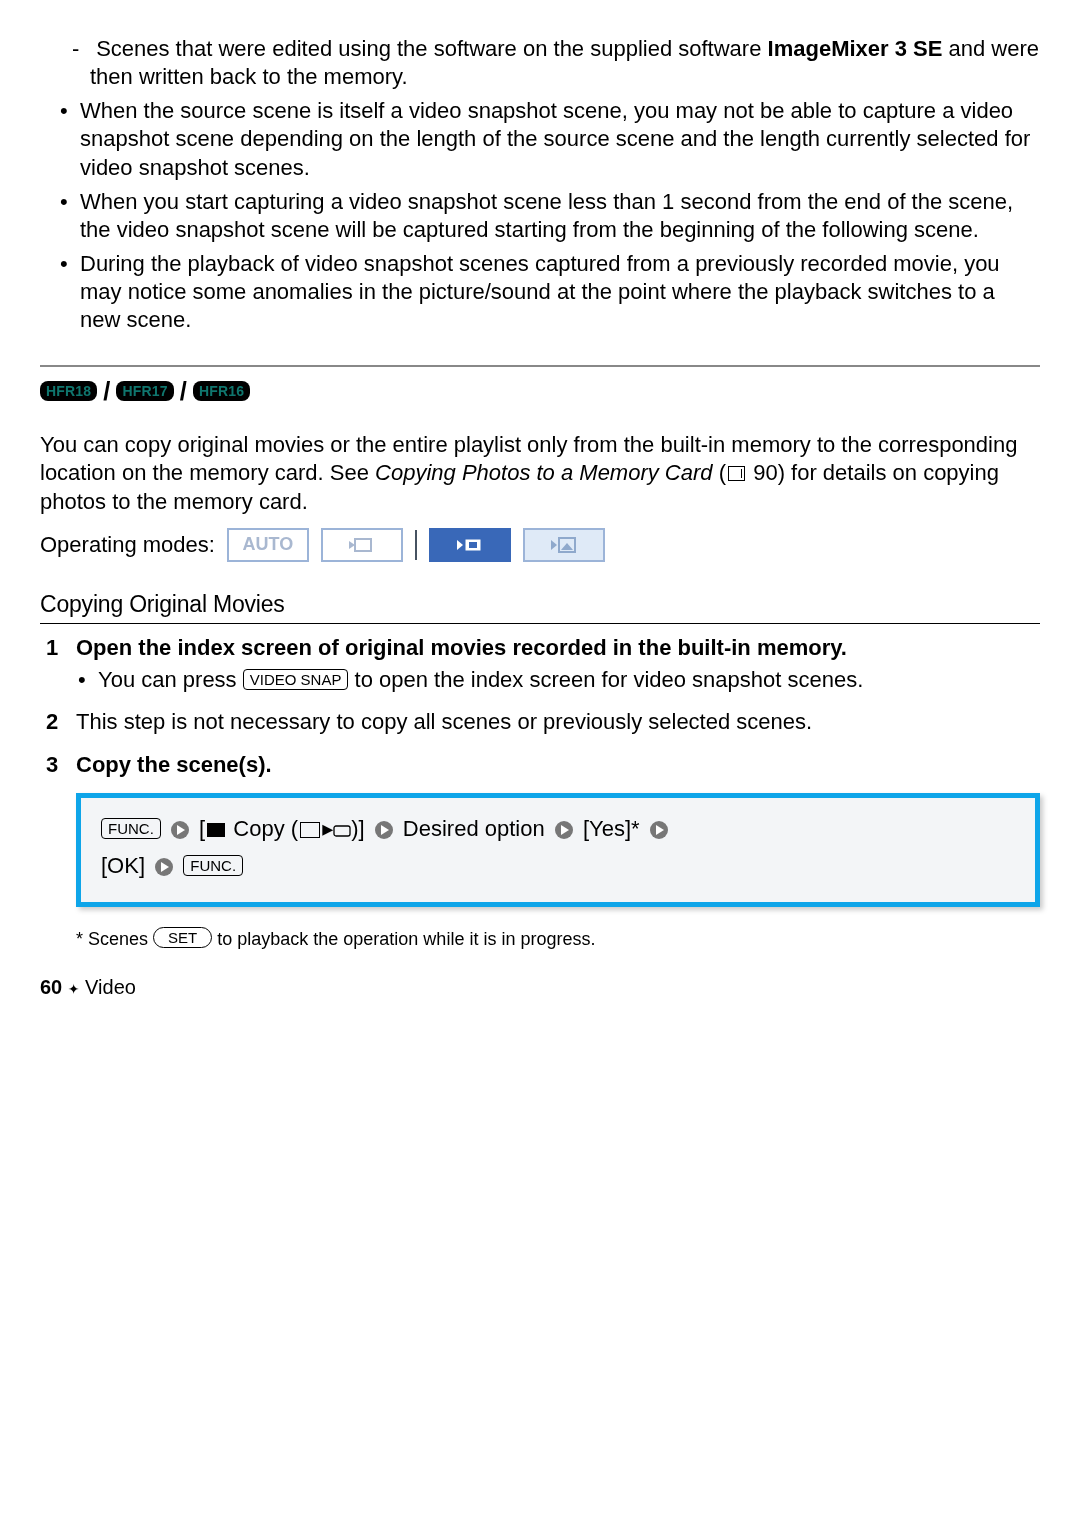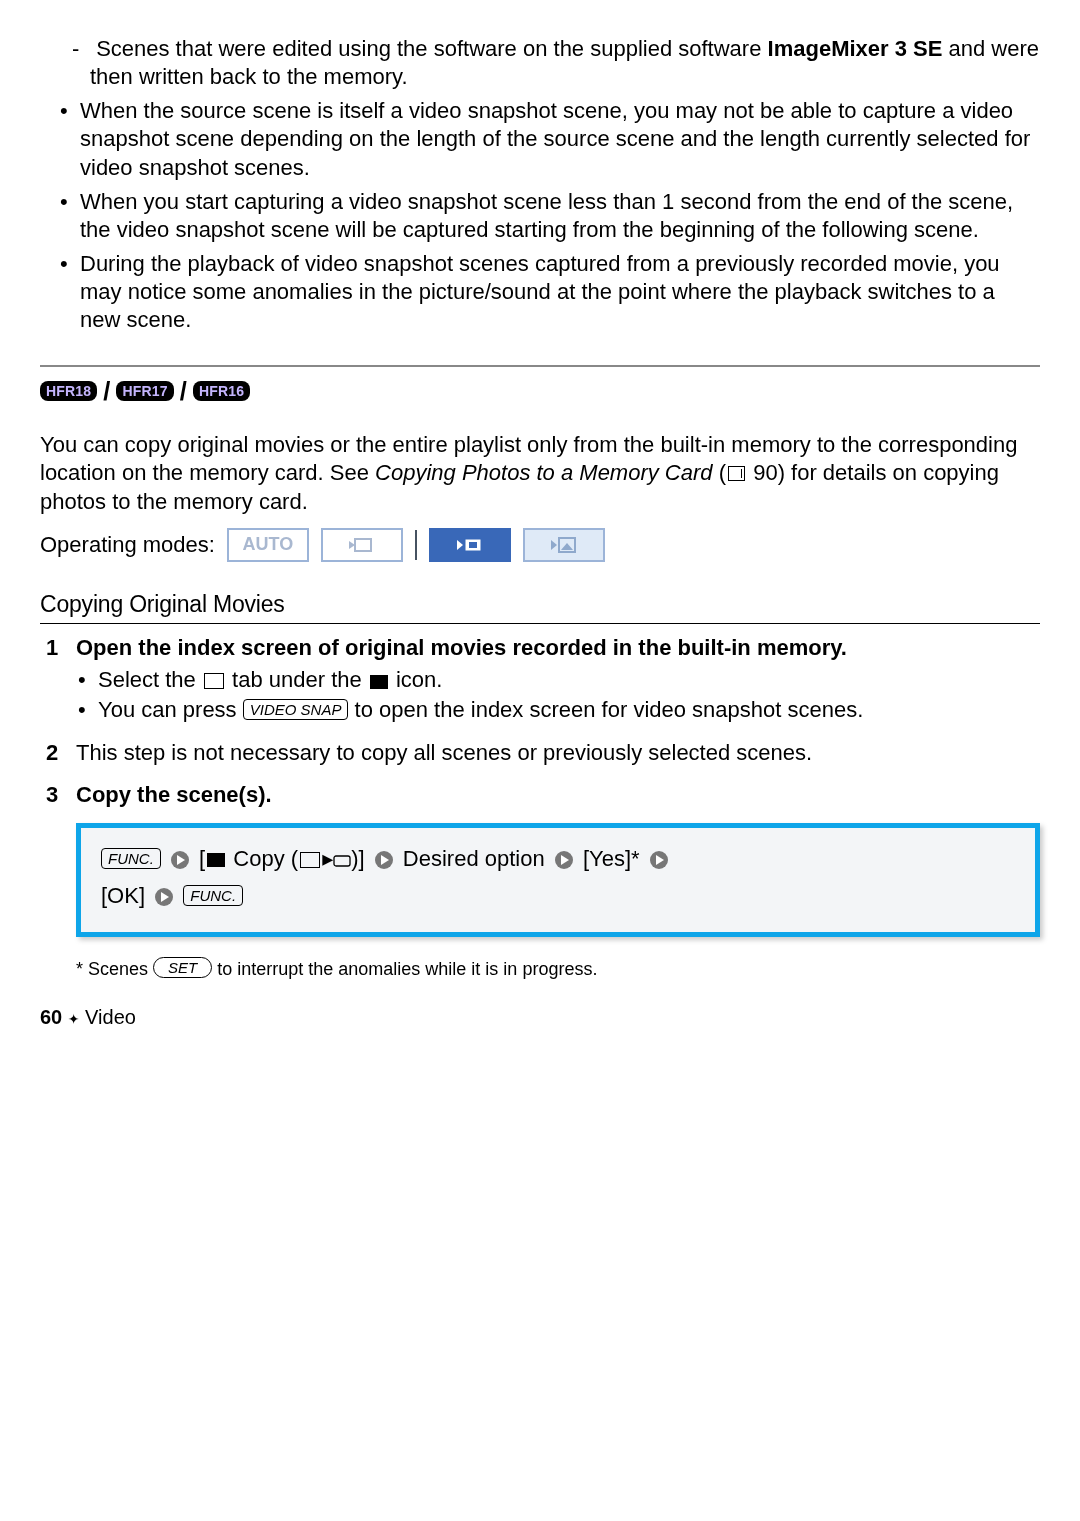--- a/index.html
+++ b/index.html
@@ -13,40 +13,40 @@
     width: 1080px;
     box-sizing: border-box;
   }
   .sub-dash-item { margin: 0 0 6px 50px; }
   .sub-dash-item::before { content: "- "; display: inline-block; margin-left: -18px; width: 18px; }
   .bullet-list { list-style: none; padding-left: 40px; margin: 0 0 30px 0; }
   .bullet-list > li { margin: 0 0 6px 0; position: relative; }
   .bullet-list > li::before { content: "•"; position: absolute; left: -20px; }
   .section-rule { border-top: 2px solid #888; margin-top: 30px; padding-top: 6px;}
   .section-title { font-weight: bold; font-size: 25.5px; margin: 2px 0 24px 0; display: flex; align-items: center; gap: 6px;}
-  .model-badge { display:inline-block; background:#000; color:#c4b5fd; border-radius:8px; padding:0 6px; font-size:14px; font-weight:bold; letter-spacing:0.2px; line-height:20px;}
+  .model-badge { display:inline-block; background:#000; color:#0f766e; border-radius:8px; padding:0 6px; font-size:14px; font-weight:bold; letter-spacing:0.2px; line-height:20px;}
   .body-para { margin: 0 0 10px 0; }
   em.italic-term { font-style: italic; }
   .book-ref { display:inline-block; border:1.5px solid #000; width:15px; height:13px; vertical-align:-1px; margin:0 2px; position:relative;}
   .book-ref::after{content:"";position:absolute;right:2px;top:2px;bottom:2px;width:1.5px;background:#000;}
   .op-modes-row { margin-top: 12px; display:flex; align-items:center; gap:12px; }
   .mode-box { border:2px solid #9cb4d8; width:78px; height:30px; display:inline-flex; align-items:center; justify-content:center; font-weight:bold; color:#a9b8d0; font-size:18px;}
   .mode-box.solid { background:#3968b8; border-color:#3968b8; color:#fff; }
   .mode-box.img { background:#dfeaf7; }
   .divider-bar { width:2px; height:30px; background:#465261;}
   .subheading { font-size: 23px; margin: 28px 0 2px 0; font-weight: normal; letter-spacing: -0.2px;}
   .hr-thin { border:0; border-top:1.5px solid #000; margin:4px 0 10px 0;}
   ol.steps { list-style:none; padding-left:36px; margin:0; counter-reset: step;}
   ol.steps > li { counter-increment: step; margin-bottom: 14px; position:relative;}
   ol.steps > li::before { content: counter(step); position:absolute; left:-30px; font-weight:bold;}
   .step-title { font-weight:bold; }
   ul.inner { list-style:none; padding-left:22px; margin:4px 0 0 0;}
   ul.inner > li { position:relative; margin-bottom:2px;}
   ul.inner > li::before { content:"•"; position:absolute; left:-20px;}
-  .btnlabel { display:inline-block; border:1.3px solid #000; border-radius:4px; padding:0 6px; font-size:15px; vertical-align:2px; line-height:19px;font-style:italic;}
+  .btnlabel { display:inline-block; border:1.3px solid #000; border-radius:4px; padding:0 6px; font-size:15px; vertical-align:2px; line-height:19px;}
   .btnlabel.round { border-radius:50px; padding:0 14px;}
   .arrows {font-family: "DejaVu Sans", Arial;}
   .instruction-box { margin: 10px 0 0 36px; border:5px solid #0ea5e9; background:#f3f5f7; padding:14px 20px 16px 20px; font-size:22px; line-height:1.5; box-shadow: 3px 3px 5px #ccc;}
   .chev { display:inline-block; vertical-align:-4px; margin:0 3px;}
   .chev svg{width:20px;height:20px;}
   .footnote { font-size:18px; margin: 20px 0 0 36px;}
   .footer { margin-top: 24px; font-size:20px;}
   .footer strong { font-weight:bold;}
   .mini-icon{display:inline-block;width:18px;height:14px;border:1.5px solid #000;vertical-align:-2px;margin:0 2px;}
   .cam-icon{display:inline-block;width:18px;height:14px;background:#000;vertical-align:-2px;margin:0 2px;position:relative;}
@@ -102,23 +102,20 @@
 </div>
 
 <div class="subheading">Copying Original Movies</div>
 <hr class="hr-thin">
 
 <ol class="steps">
   <li>
     <div class="step-title">Open the index screen of original movies recorded in the built-in memory.</div>
     <ul class="inner">
       <li>
-        <span>Select the </span><span class="mini-icon"></span><span> tab under the </span><span class="cam-icon"></span><span> icon.</span>
-      </li>
-      <li>
         <span>You can press </span><span class="btnlabel">VIDEO SNAP</span><span> to open the index screen for video snapshot scenes.</span>
       </li>
     </ul>
   </li>
   <li>
     <div>This step is not necessary to copy all scenes or previously selected scenes.</div>
   </li>
   <li>
     <div class="step-title">Copy the scene(s).</div>
   </li>
@@ -150,18 +147,18 @@
   <br>
   <span>[OK]</span>
   <span class="chev"><svg viewBox="0 0 20 20">
         <circle cx="10" cy="10" r="9" fill="#777"></circle>
         <polygon points="7,5 15,10 7,15" fill="#fff"></polygon>
       </svg></span>
   <span class="btnlabel">FUNC.</span>
 </div>
 
 <div class="footnote">
-  <span>* Scenes </span><span class="btnlabel round">SET</span><span> to interrupt the anomalies while it is in progress.</span>
+  <span>* Scenes </span><span class="btnlabel round">SET</span><span> to playback the operation while it is in progress.</span>
 </div>
 
 <div class="footer">
   <strong>60</strong>&nbsp;<span style="font-size:14px;">✦</span>&nbsp;<span>Video</span>
 </div>
 
 </body></html>

